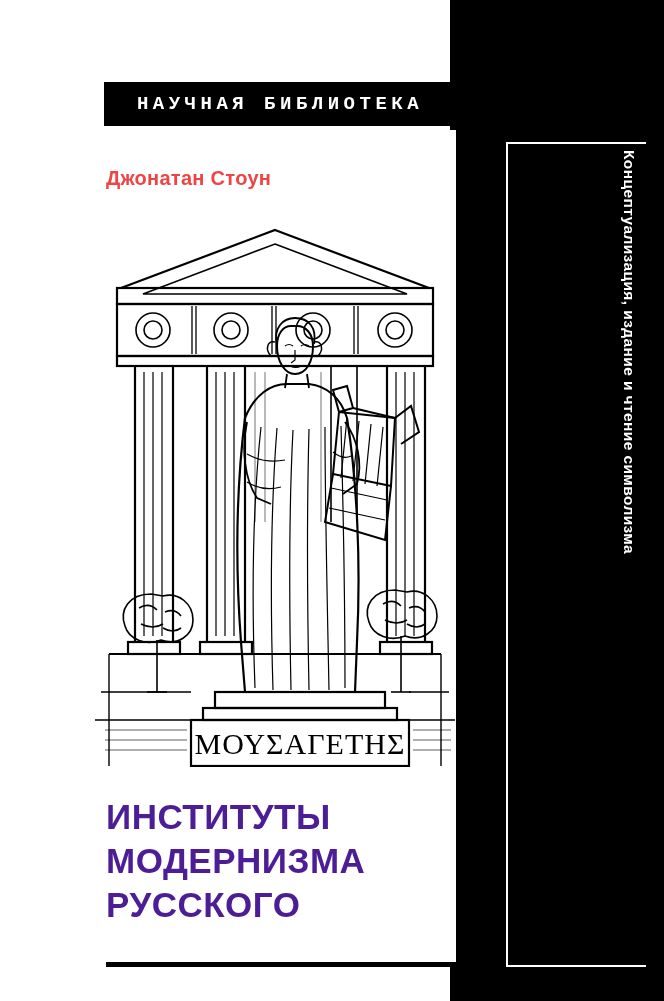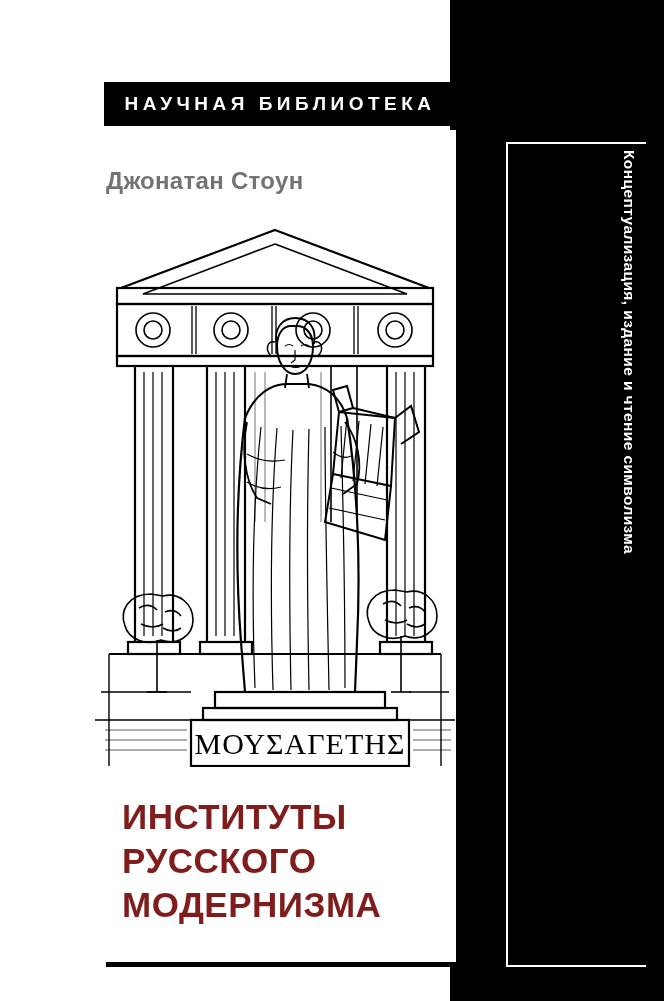--- a/index.html
+++ b/index.html
@@ -46,29 +46,30 @@
     display: flex;
     align-items: center;
     justify-content: center;
   }
   .series-strip .series-text {
     color: #ffffff;
     font-size: 19px;
     font-weight: bold;
     letter-spacing: 4.5px;
     white-space: nowrap;
+    font-family: Liberation Mono, monospace;
   }
   
   .author {
     position: absolute;
     left: 106px;
     top: 167px;
     width: 340px;
-    color: #737373;
-    font-size: 24px;
+    color: #ef4444;
+    font-size: 20px;
     font-weight: bold;
     letter-spacing: 0.3px;
   }
   
   .illustration {
     position: absolute;
     left: 95px;
     top: 222px;
     width: 360px;
     height: 545px;
@@ -76,26 +77,25 @@
   }
   .illustration svg {
     display: block;
   }
   
   .title {
     position: absolute;
     left: 106px;
     top: 795px;
     width: 350px;
-    color: #7f1d1d;
+    color: #4c1d95;
     font-size: 35px;
     font-weight: bold;
     line-height: 1.26;
     letter-spacing: 0.5px;
-    margin-left: 16px;
   }
   .title .line { display: block; }
   
   .bottom-rule {
     position: absolute;
     left: 106px;
     top: 962px;
     width: 350px;
     height: 5px;
     background: #000000;
@@ -304,21 +304,21 @@
           <line x1="318" y1="518" x2="356" y2="518"></line>
           <line x1="318" y1="528" x2="356" y2="528"></line>
         </g>
       </g>
       <text x="205" y="532" text-anchor="middle" font-family="'Liberation Serif', serif" font-size="30" fill="#000000" letter-spacing="1">ΜΟΥΣΑΓΕΤΗΣ</text>
     </svg>
   </div>
 
   <div class="title">
     <span class="line">ИНСТИТУТЫ</span>
+    <span class="line">МОДЕРНИЗМА</span>
     <span class="line">РУССКОГО</span>
-    <span class="line">МОДЕРНИЗМА</span>
   </div>
 
   <div class="bottom-rule"></div>
 
   <div class="subtitle-vertical">Концептуализация, издание и чтение символизма</div>
 
 </div>
 
 </body></html>

